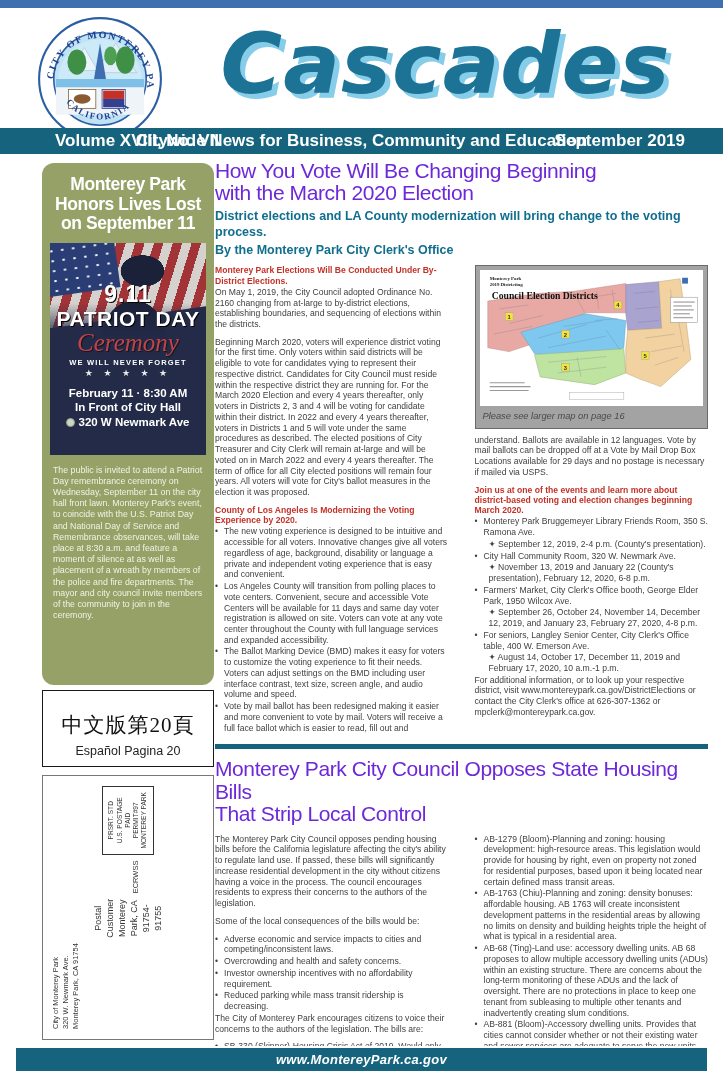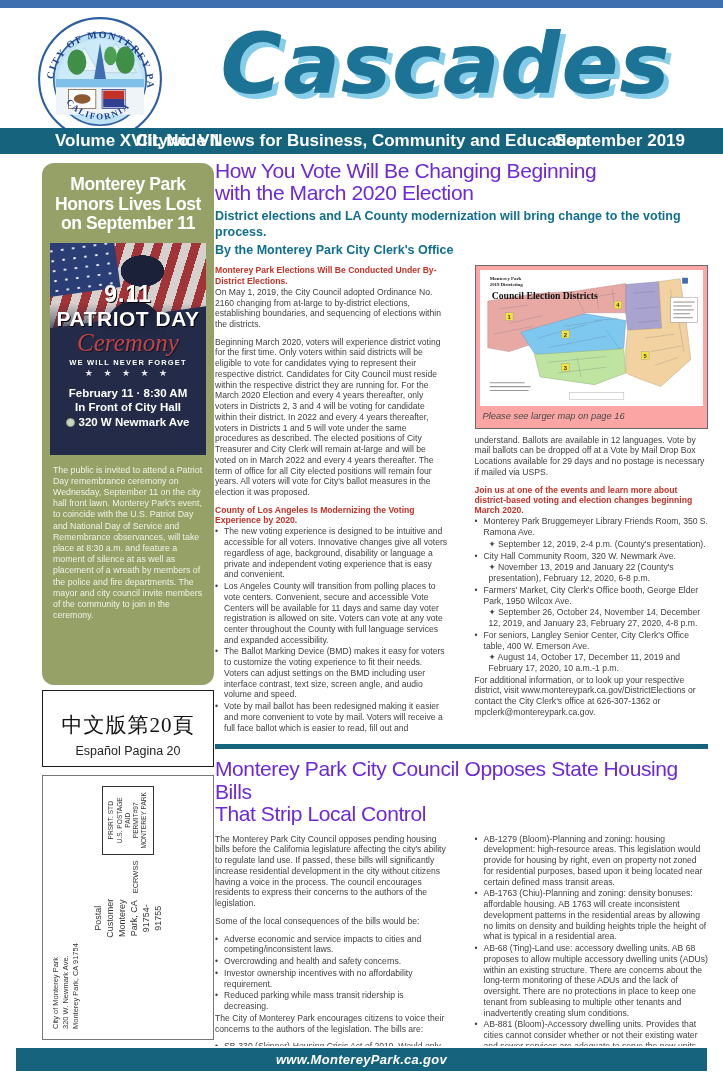--- a/index.html
+++ b/index.html
@@ -104,21 +104,21 @@
   .col { width:240px; font-size:8.6px; line-height:1.25; color:#414141; }
   .col:last-child { width:240px; }
   .blocks .sub-head { color:#c33227; font-weight:bold; margin:7px 0 1px 0; line-height:1.2; }
   .blocks .sub-head:first-child { margin-top:0; }
   .blocks .para { margin:0 0 7px 0; }
   .blocks .para:last-child { margin-bottom:0; }
   .blocks .bullet { position:relative; padding-left:9px; margin-bottom:1px; }
   .blocks .bullet::before { content:"\2022"; position:absolute; left:0; top:0; }
   .blocks .subbullet { padding-left:14px; margin-bottom:1px; }
 
-  .map-fig { border:1.5px solid #6a6a6a; background:#fca5a5; padding:4px 4px 2px 4px; margin-bottom:6px; }
+  .map-fig { border:1.5px solid #6a6a6a; background:#a3a3a3; padding:4px 4px 2px 4px; margin-bottom:6px; }
   .map-caption { font-style:italic; color:#4a4a4a; font-size:9.3px; padding:2px 2px 3px 3px; }
 
   .divider { height:5px; background:#15637d; margin:10px 0 9px 0; }
 
   
   .footer {
     position:absolute; left:16px; top:1048px; width:691px; height:23px; background:#15637d;
     color:#ffffff; font-weight:bold; font-size:13px; display:flex; align-items:center; justify-content:center;
     letter-spacing:0.3px;
     font-style:italic;

